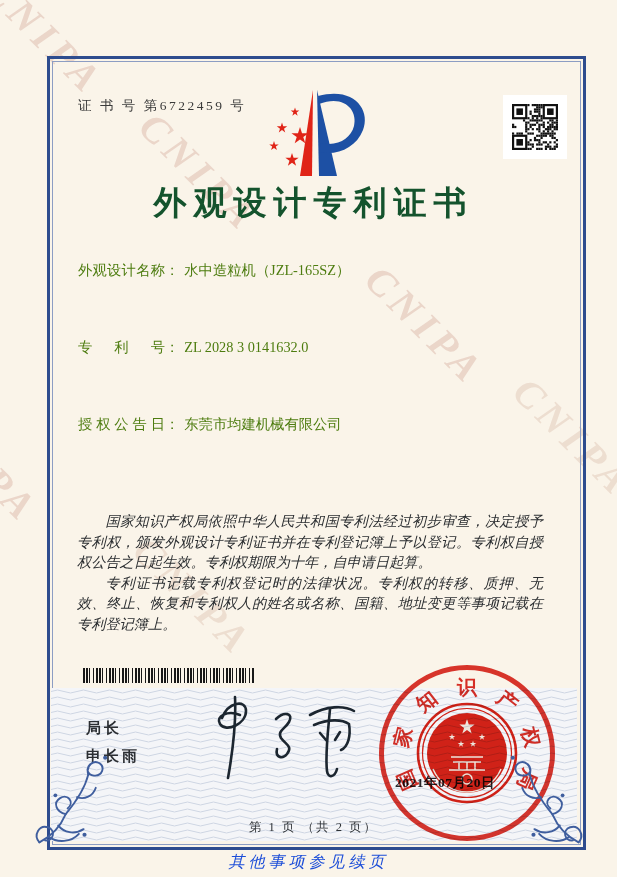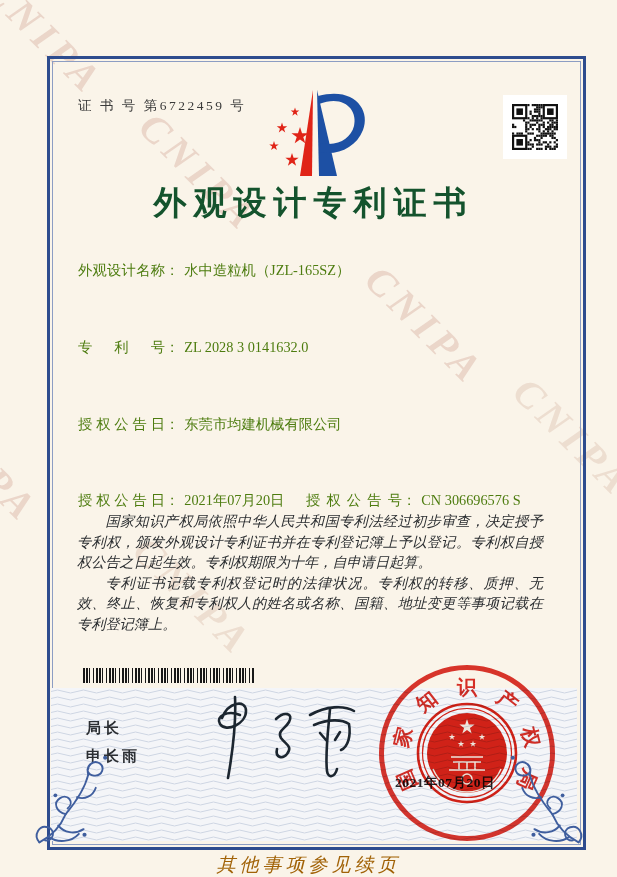--- a/index.html
+++ b/index.html
@@ -43,21 +43,21 @@
      color:rgba(217,37,28,.95);}
   .seal-emblem{position:absolute;left:50%;top:50%;transform:translate(-50%,-50%);}
   .seal-date{position:absolute;left:395px;top:774px;width:140px;font-size:13.5px;font-weight:700;
      letter-spacing:.5px;color:#26262a;mix-blend-mode:multiply;white-space:nowrap;}
   .ornament{position:absolute;width:94px;height:104px;}
   .orn-left{left:30px;top:748px;}
   .orn-right{left:494px;top:748px;transform:scaleX(-1);}
   .footer-page{position:absolute;left:47px;top:819px;width:533px;text-align:center;
      font-size:12.5px;letter-spacing:2px;color:#2e3236;}
   .continuation{position:absolute;left:0;top:852px;width:617px;text-align:center;
-     font-size:19px;font-style:italic;letter-spacing:4px;color:#a16207;}
+     font-size:16px;font-style:italic;letter-spacing:4px;color:#1d4ed8;}
 </style>
 </head>
 <body>
 
 <div class="page">
 
   <span class="wm" style="left:8px;top:-34px">CNIPA</span>
   <span class="wm" style="left:163px;top:103px">CNIPA</span>
   <span class="wm" style="left:389px;top:256px">CNIPA</span>
   <span class="wm" style="left:-57px;top:394px">CNIPA</span>
@@ -239,26 +239,20 @@
 
   <div class="row" style="top:261px">
     <span class="lab">外观设计名称</span><span class="colon">：</span><span class="val">水中造粒机（JZL-165SZ）</span>
   </div>
   <div class="row" style="top:338px">
     <span class="lab">专利号</span><span class="colon">：</span><span class="val">ZL 2028 3 0141632.0</span>
   </div>
   <div class="row" style="top:415px">
     <span class="lab">授权公告日</span><span class="colon">：</span><span class="val">东莞市均建机械有限公司</span>
   </div>
-  <div class="row" style="top:491px">
-    <span class="lab">授权公告日</span><span class="colon">：</span><span class="val">2021年07月20日</span>
-    <span class="grant2">
-      <span class="lab">授权公告号</span><span class="colon">：</span><span class="val">CN 306696576 S</span>
-    </span>
-  </div>
 
   <div class="body-text">
     <p>国家知识产权局依照中华人民共和国专利法经过初步审查，决定授予专利权，颁发外观设计专利证书并在专利登记簿上予以登记。专利权自授权公告之日起生效。专利权期限为十年，自申请日起算。</p>
     <p>专利证书记载专利权登记时的法律状况。专利权的转移、质押、无效、终止、恢复和专利权人的姓名或名称、国籍、地址变更等事项记载在专利登记簿上。</p>
   </div>
 
   <svg class="waves" width="526" height="153" viewBox="0 0 526 153">
     <defs>
       <pattern id="wv" width="26" height="7" patternUnits="userSpaceOnUse">
         <path d="M0,3.5 Q6.5,0.5 13,3.5 T26,3.5" fill="none" stroke="#c7d0df" stroke-width="1"></path>
@@ -337,15 +331,16 @@
       <path d="M10,100 c-7,-8 0,-19 9,-16 c9,3 6,15 -3,14"></path>
       <path d="M20,94 c9,7 24,6 32,-3"></path>
       <path d="M50,52 c8,3 17,-1 20,-10"></path>
       <path d="M30,82 c6,8 18,10 27,4"></path>
       <circle cx="80" cy="10" r="2.2" fill="#3f5e9e" stroke="none"></circle>
       <circle cx="27" cy="50" r="2" fill="#3f5e9e" stroke="none"></circle>
       <circle cx="58" cy="92" r="2.2" fill="#3f5e9e" stroke="none"></circle>
     </g>
   </svg>
 
+  <div class="footer-page">第 1 页 （共 2 页）</div>
   <div class="continuation">其他事项参见续页</div>
 
 </div>
 
 </body></html>

